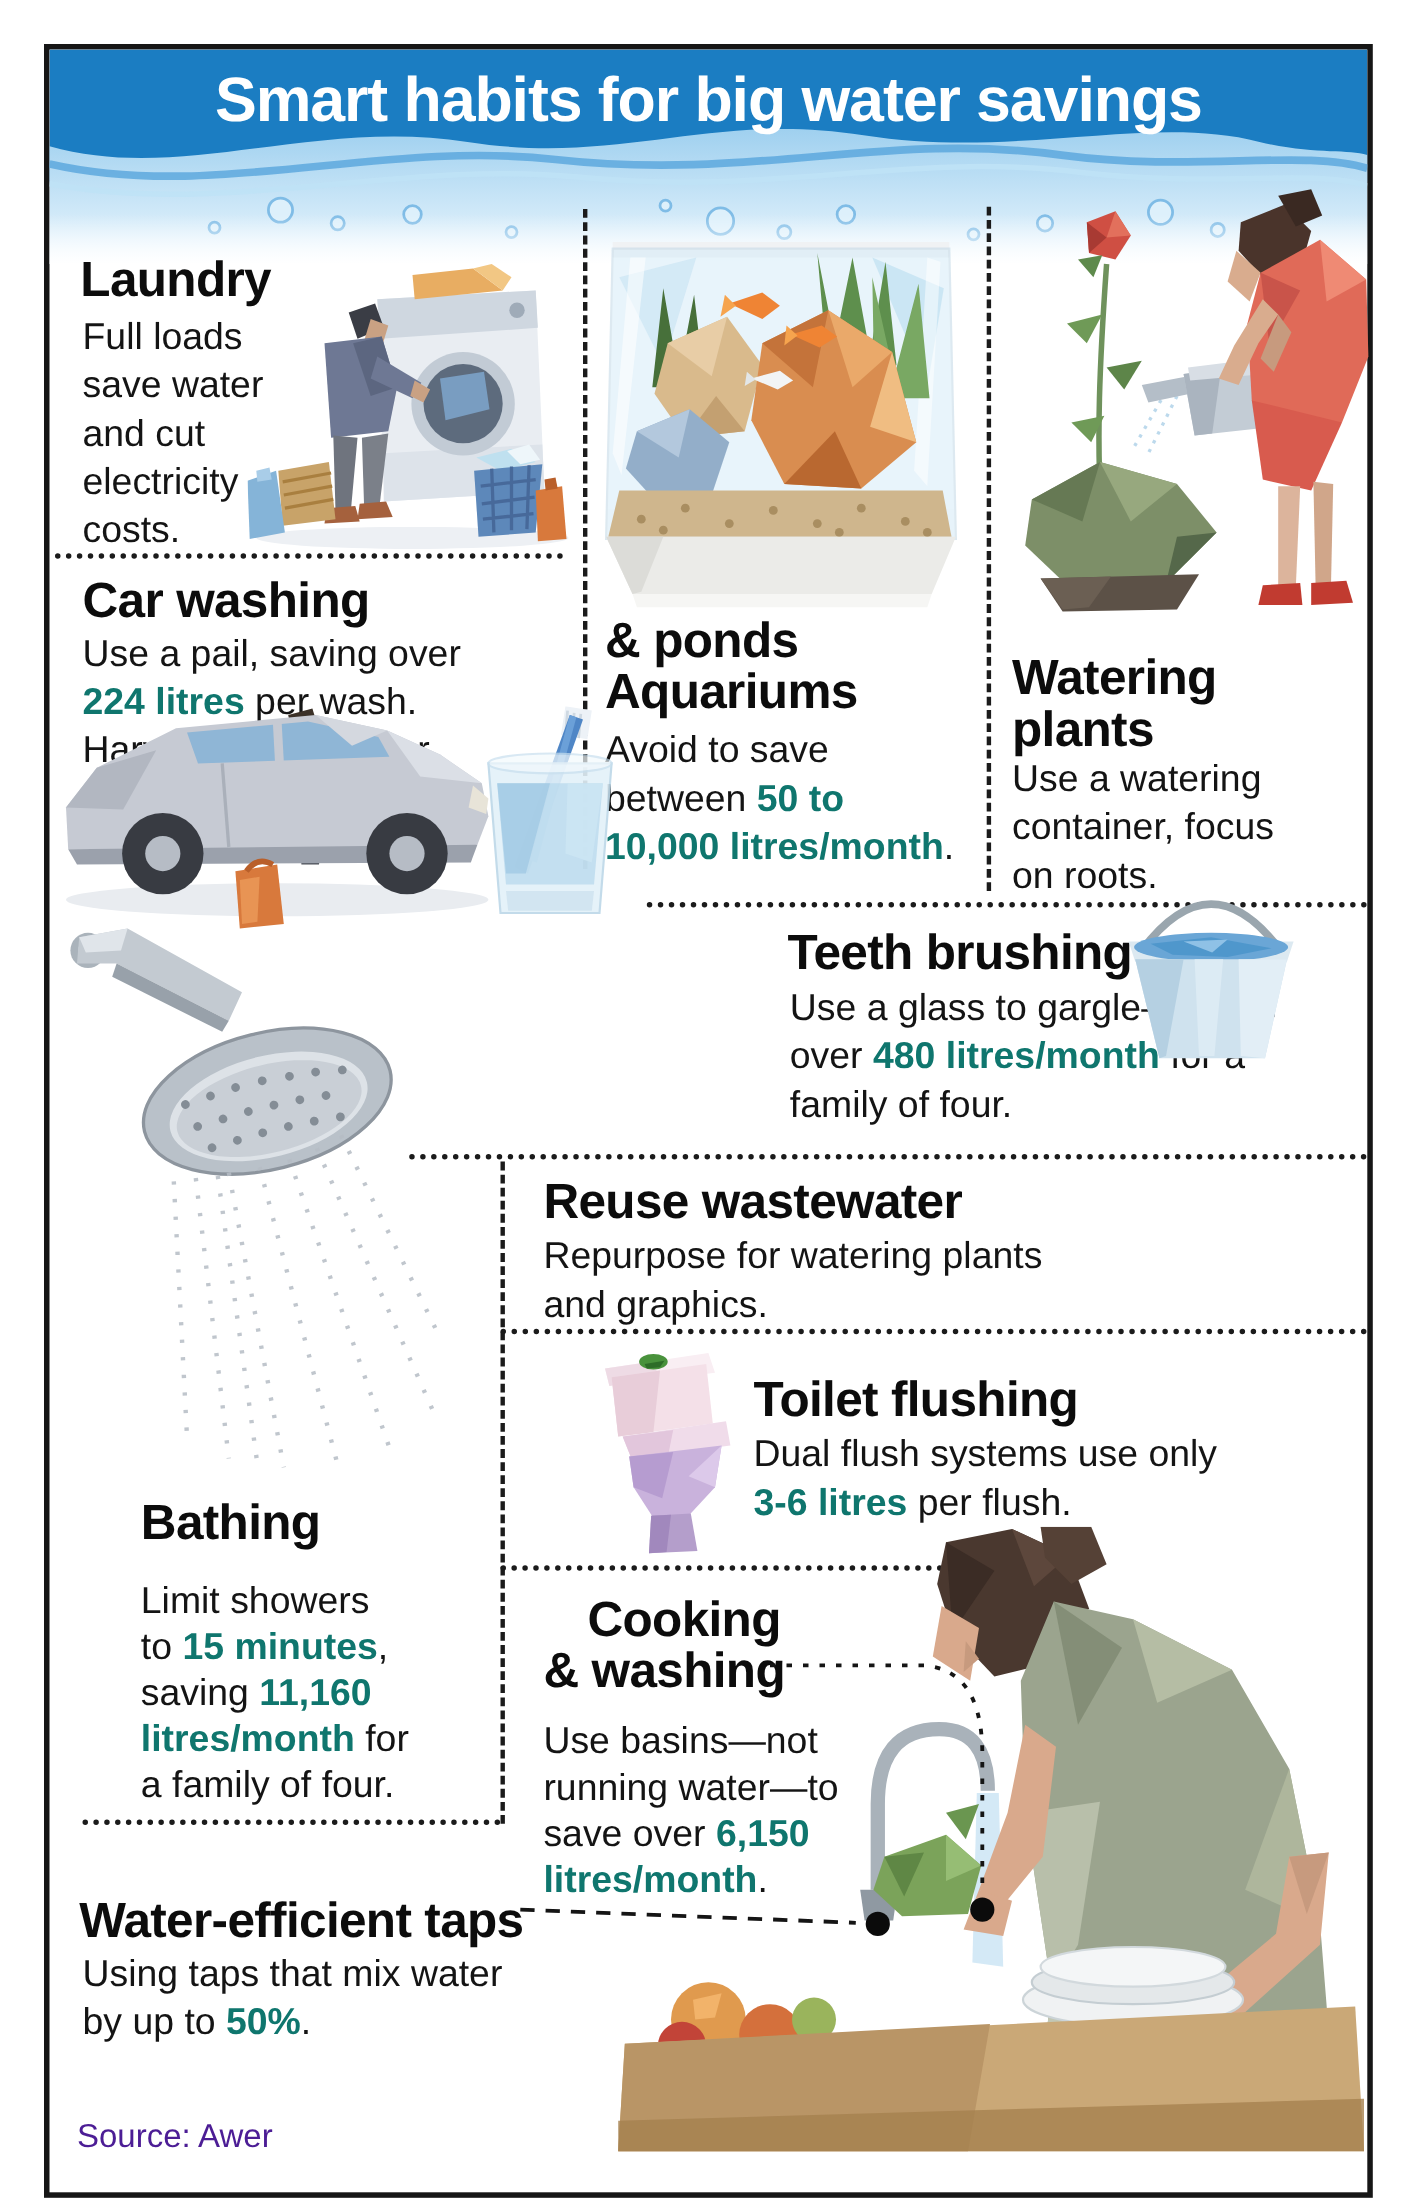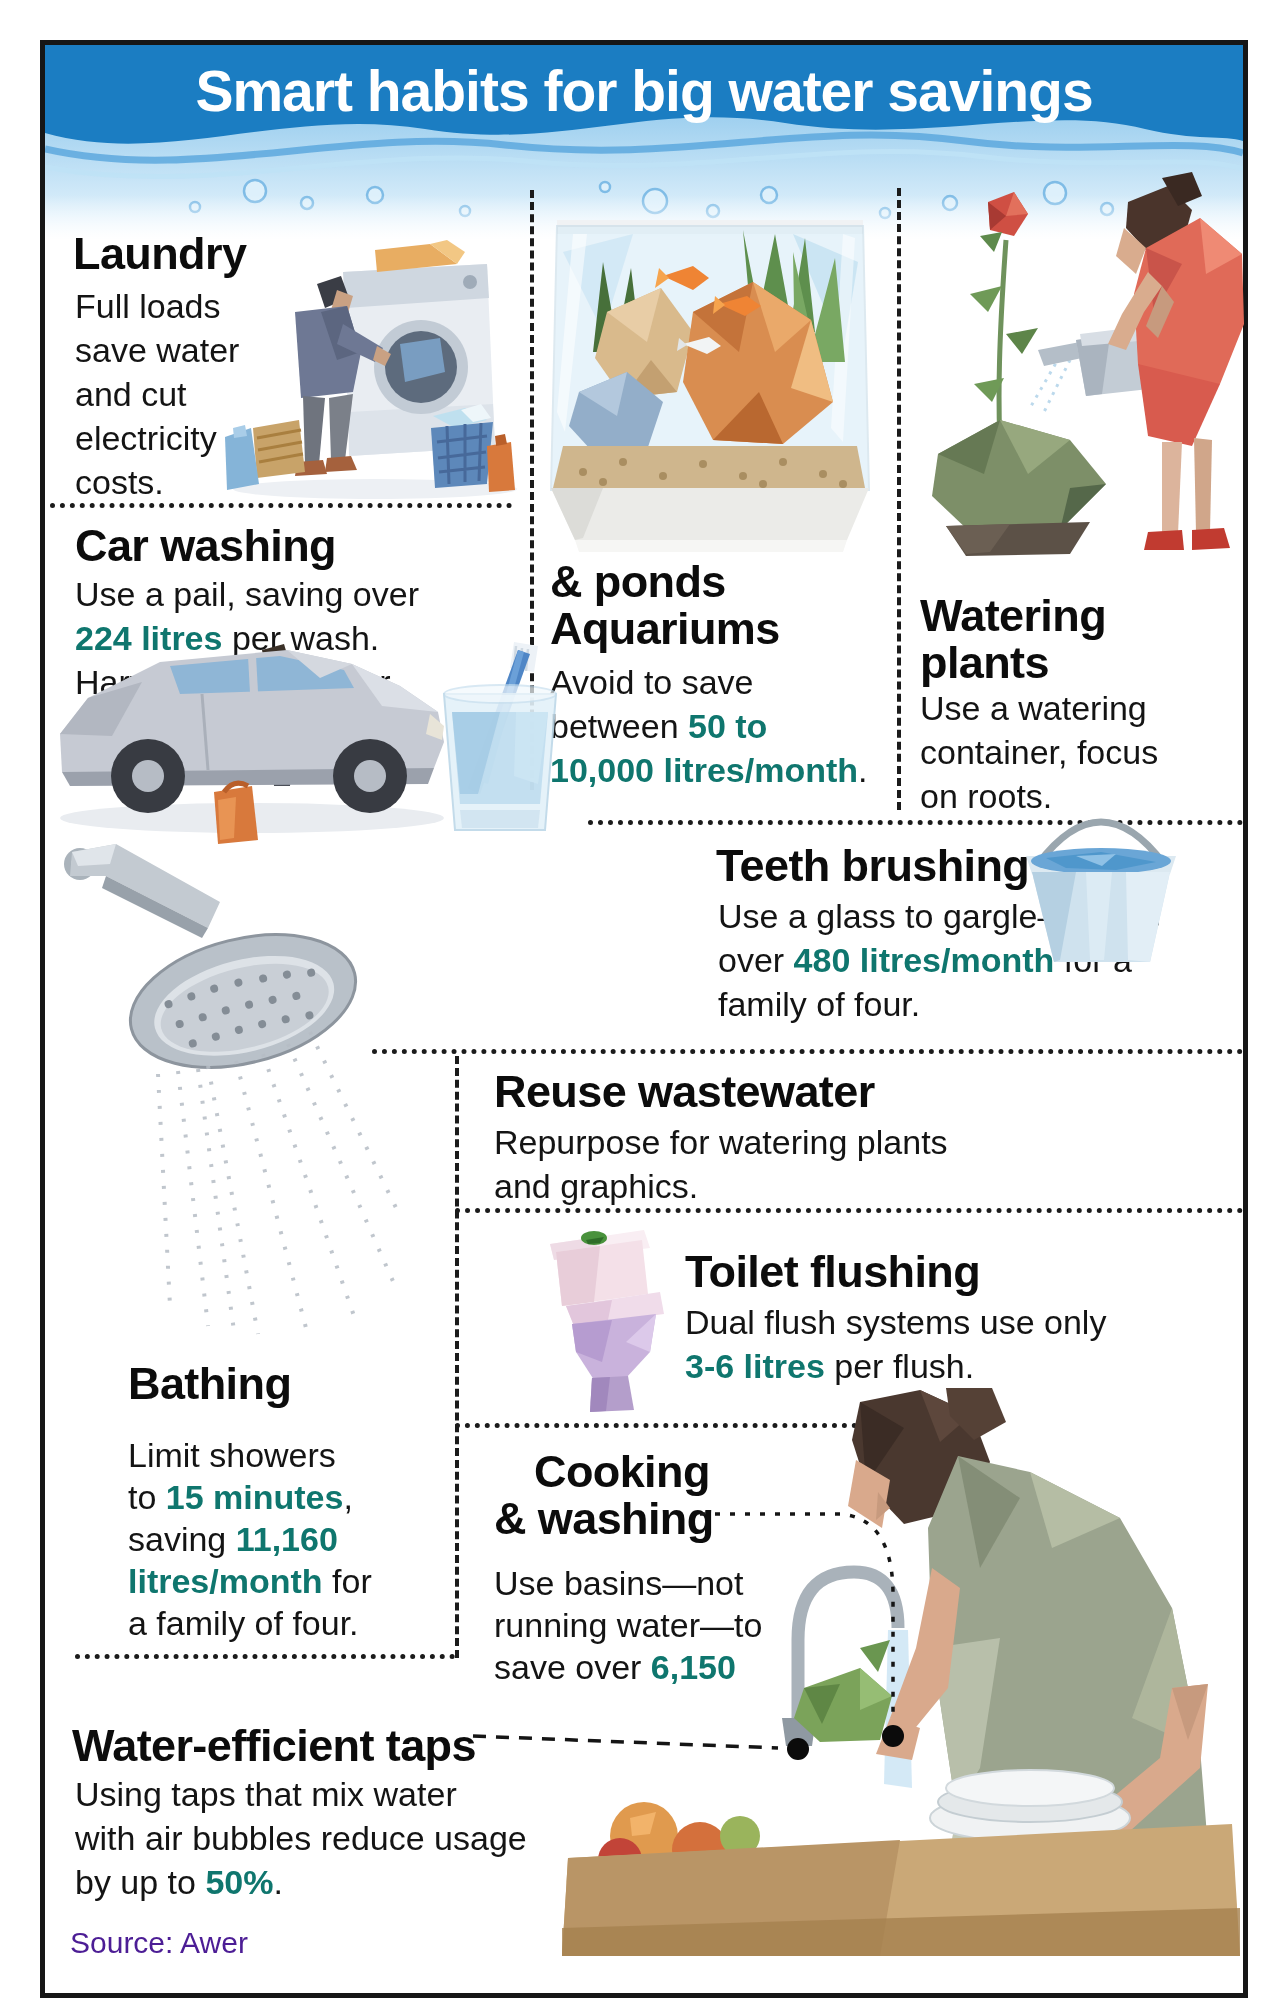--- a/index.html
+++ b/index.html
@@ -369,26 +369,26 @@
   <div class="dot-h" style="left:455px;top:1423px;width:432px;"></div>
 
   <div class="h" style="left:494px;top:1448px;">
     <div style="padding-left:40px;">Cooking</div>
     <div>&amp; washing</div>
   </div>
   <div class="t lh42" style="left:494px;top:1542px;">
     <div><span>Use basins—not</span></div>
     <div><span>running water—to</span></div>
     <div><span>save over </span><b>6,150</b></div>
+    <div><b>litres/month</b><span>.</span></div>
   </div>
 
   <div class="h" style="left:72px;top:1722px;">Water-efficient taps</div>
   <div class="t" style="left:75px;top:1772px;">
     <div><span>Using taps that mix water</span></div>
-    <div><span>with air bubbles reduce usage</span></div>
     <div><span>by up to </span><b>50%</b><span>.</span></div>
   </div>
 
   <svg class="abs" style="left:560px;top:1388px;" width="683" height="568" viewBox="0 0 683 568">
     <polygon points="300,14 360,2 412,26 430,74 402,122 344,136 306,96 292,52" fill="#4a382f"></polygon>
     <polygon points="360,2 412,26 380,54" fill="#5d473c"></polygon>
     <polygon points="300,14 344,40 306,96" fill="#3b2c25"></polygon>
     <polygon points="386,0 432,0 446,34 414,52 390,28" fill="#554136"></polygon>
     <polygon points="296,72 330,92 322,140 288,118" fill="#d9a98c"></polygon>
     <polygon points="318,104 330,120 316,132" fill="#c79a7e"></polygon>

